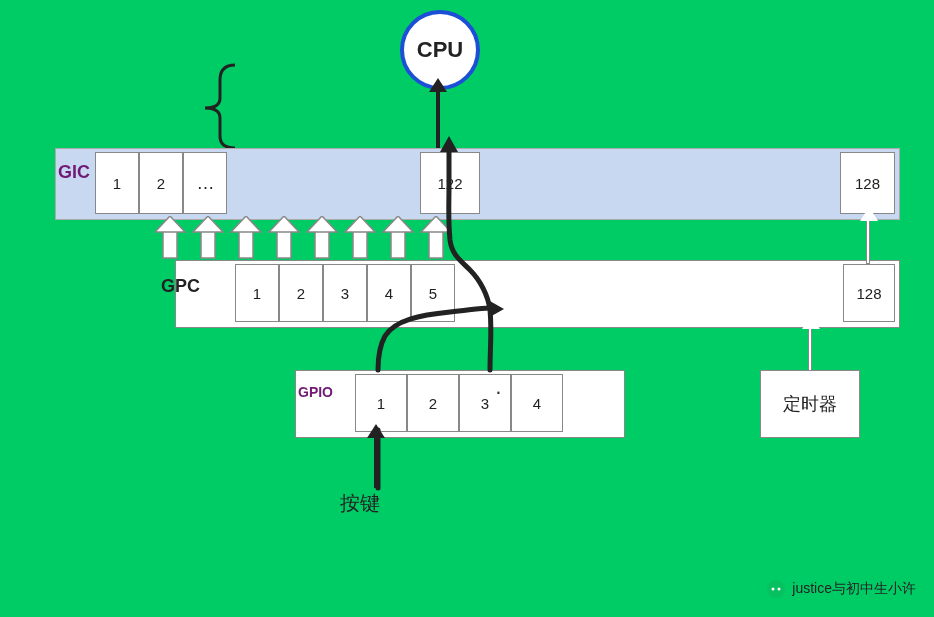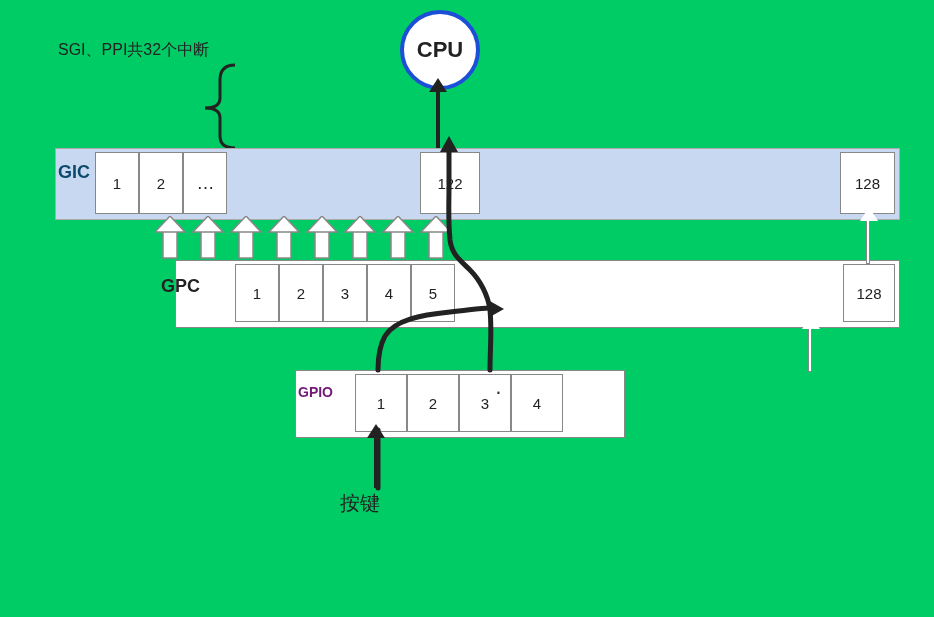--- a/index.html
+++ b/index.html
@@ -63,21 +63,21 @@
       width: 845px;
       height: 72px;
       background: #c8d8f0;
       border: 1.5px solid #aaa;
     }
     .gic-label {
       position: absolute;
       top: 162px;
       left: 58px;
       font-size: 18px;
-      color: #0c4a6e;
+      color: #701a75;
       font-weight: bold;
     }
     
     .gic-cells {
       position: absolute;
       top: 152px;
       left: 95px;
       display: flex;
       gap: 0;
     }
@@ -354,21 +354,20 @@
 <body>
 
 <div class="diagram-container">
 
   <div class="cpu-circle">
     <span>CPU</span>
   </div>
 
   <div class="arrow-gic-cpu"></div>
 
-  <div class="sgi-label">SGI、PPI共32个中断</div>
 
   <svg class="brace-svg" width="200" height="90">
     <path d="M 180,5 Q 165,5 165,20 L 165,38 Q 165,48 150,48 Q 165,48 165,58 L 165,76 Q 165,88 180,88" fill="none" stroke="#222" stroke-width="3"></path>
   </svg>
 
   <div class="gic-container"></div>
   <div class="gic-label">GIC</div>
 
   <div class="gic-cells">
     <div class="gic-cell">1</div>
@@ -439,20 +438,23 @@
   <div class="gpio-container"></div>
   <div class="gpio-label">GPIO</div>
 
   <div class="gpio-cells">
     <div class="gpio-cell">1</div>
     <div class="gpio-cell">2</div>
     <div class="gpio-cell gpio-cell-dot">3</div>
     <div class="gpio-cell">4</div>
   </div>
 
+  <div class="timer-block">
+    <span>定时器</span>
+  </div>
 
   <div class="arrow-btn-gpio"></div>
 
   <div class="anjiian-label">按键</div>
 
   <svg class="overlay-svg">
 
     <path d="M 378,488 
              C 378,470 378,460 378,440
              L 378,430" fill="none" stroke="#222" stroke-width="5" stroke-linecap="round"></path>
@@ -467,14 +469,23 @@
     <polygon points="440,152 449,136 458,152" fill="#222"></polygon>
 
     <path d="M 378,370
              C 378,355 380,345 385,336
              C 395,320 420,315 450,312
              C 470,310 480,308 490,308" fill="none" stroke="#222" stroke-width="5" stroke-linecap="round"></path>
 
     <polygon points="488,300 504,309 488,318" fill="#222"></polygon>
   </svg>
 
+  <div class="watermark">
+
+    <svg class="wechat-icon" viewBox="0 0 20 20">
+      <circle cx="10" cy="10" r="9" fill="#07c160" stroke="none"></circle>
+      <circle cx="7" cy="10" r="1.5" fill="white"></circle>
+      <circle cx="13" cy="10" r="1.5" fill="white"></circle>
+    </svg>
+    <span>justice与初中生小许</span>
+  </div>
 
 </div>
 
 </body></html>

